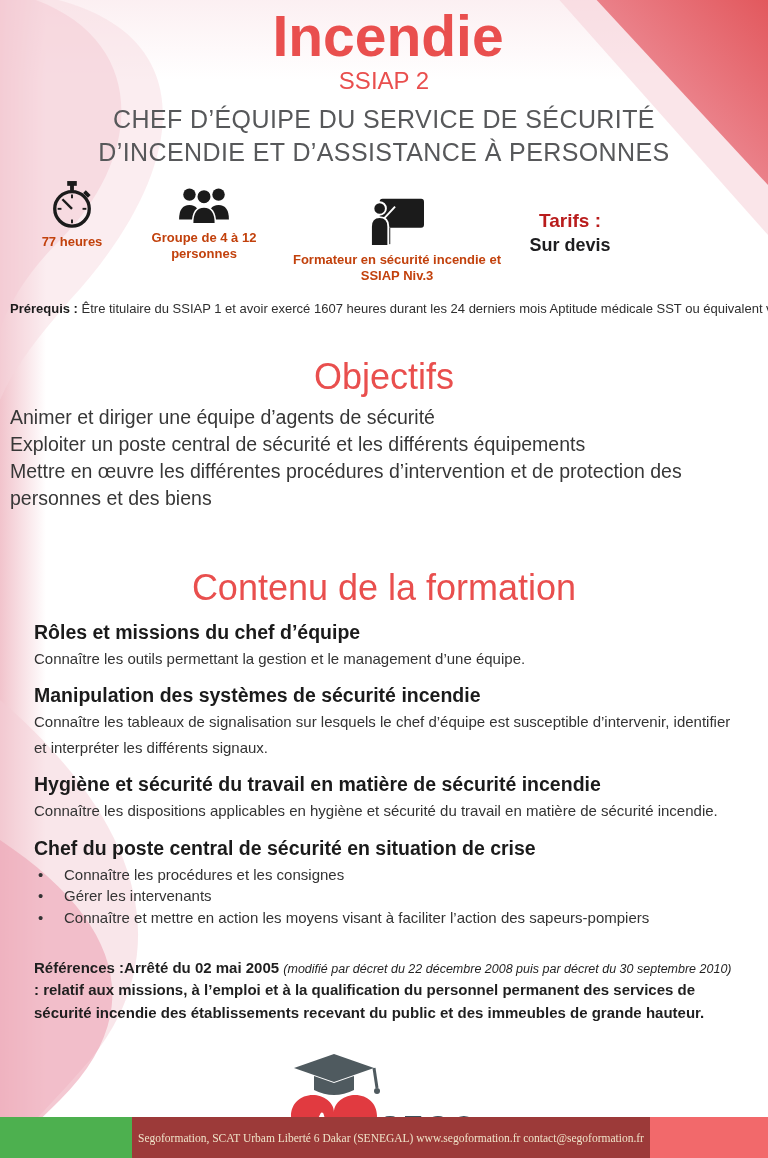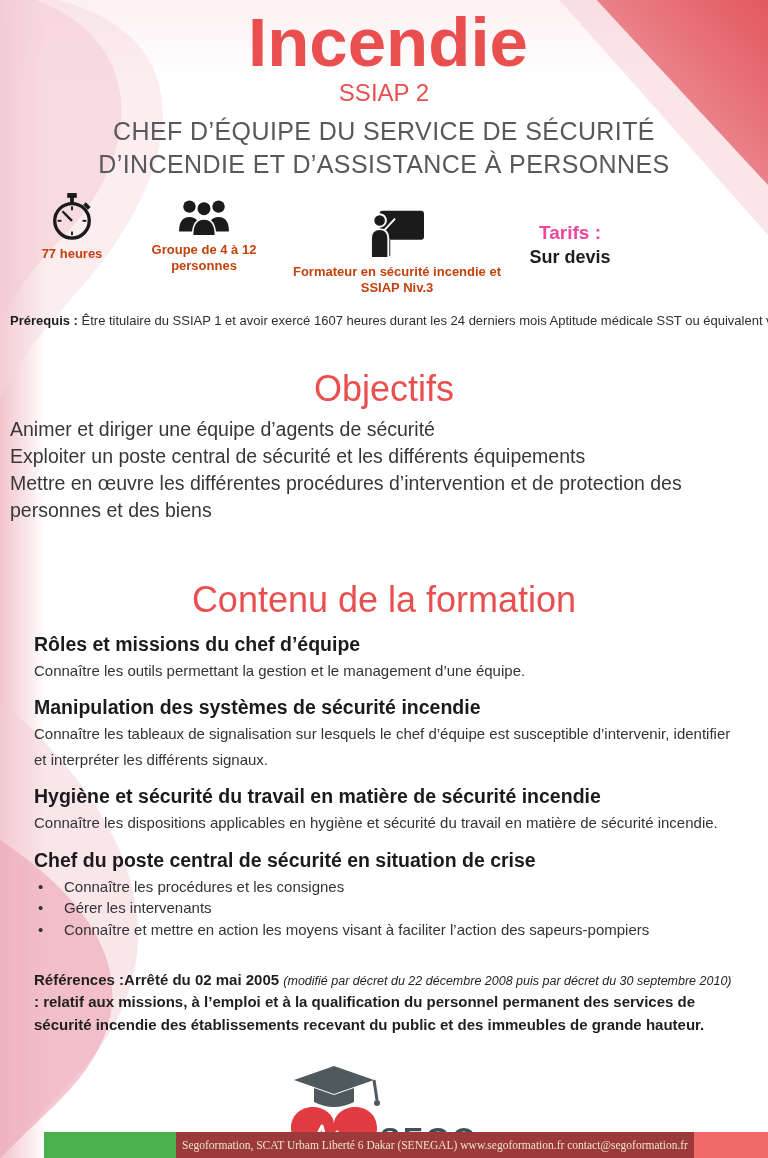--- a/index.html
+++ b/index.html
@@ -6,34 +6,34 @@
   .page {
     position:relative; width:768px; height:1158px; margin:0 auto;
     background:#ffffff; overflow:hidden;
     font-family:"Liberation Sans", sans-serif; color:#333;
   }
   .bg { position:absolute; inset:0; z-index:0; }
   .content { position:relative; z-index:2; }
 
   
   .header { text-align:center; padding-top:8px; }
-  .title { margin:0; font-size:69px; line-height:1.0; font-weight:bold; color:#e94f4e;padding-left:8px; }
+  .title { margin:0; font-size:57px; line-height:1.0; font-weight:bold; color:#e94f4e;padding-left:8px; }
   .ssiap { font-size:24px; color:#e94f4e; margin-top:2px; }
   .big-heading { font-size:25px; color:#57585a; line-height:1.3; margin-top:8px; letter-spacing:0.4px; }
 
   
   .info-row { display:flex; align-items:flex-start; padding:12px 4px 0 26px; }
   .info-col { text-align:center; }
   .info-label { font-size:13px; font-weight:bold; color:#c2410c; line-height:1.25; }
   .col-duration { width:92px; }
   .col-group { width:172px; padding-top:4px; }
   .col-trainer { width:214px; padding-top:14px; }
   .col-attestation { width:140px; padding-top:48px; }
   .col-tarifs { width:132px; padding-top:30px; }
-  .tarifs-label { font-size:19px; font-weight:bold; color:#ec4899; }
+  .tarifs-label { font-size:19px; font-weight:bold; color:#b91c1c; }
   .tarifs-value { font-size:18px; font-weight:bold; color:#1d1d1f; margin-top:3px; }
   .icon { display:inline-block; }
 
   
   .prerequis { margin:16px 6px 0 10px; font-size:13px; color:#2e2e2e; white-space:nowrap; }
   .prerequis b { color:#1b1b1b; }
 
   
   .section-title { font-size:36px; color:#e94f4e; text-align:center; margin:40px 0 6px 0; font-weight:normal; }
 
@@ -53,21 +53,21 @@
   
   .references { margin:28px 30px 0 34px; font-size:15px; line-height:1.5; color:#1f1f1f; }
   .ref-bold { font-weight:bold; }
   .ref-italic { font-style:italic; font-size:12.5px; font-weight:normal; }
   .ref-rest { font-weight:bold; }
 
   
   .logo-wrap { text-align:center; margin-top:26px; }
 
   
-  .footer { position:absolute; left:0; right:0; bottom:0; height:26px; display:flex; z-index:3;margin-left:44px; }
+  .footer { position:absolute; left:0; right:0; bottom:0; height:41px; display:flex; z-index:3; }
   .f-green { width:132px; background:#4db04f; }
   .f-mid { width:518px; background:#9c3a39; display:flex; align-items:center; justify-content:center;
            color:#efe3c8; font-family:"Liberation Serif", serif; font-size:11.5px; white-space:nowrap; }
   .f-right { flex:1; background:#f2696b; }
 </style>
 </head>
 <body>
 
 <div class="page">
 

